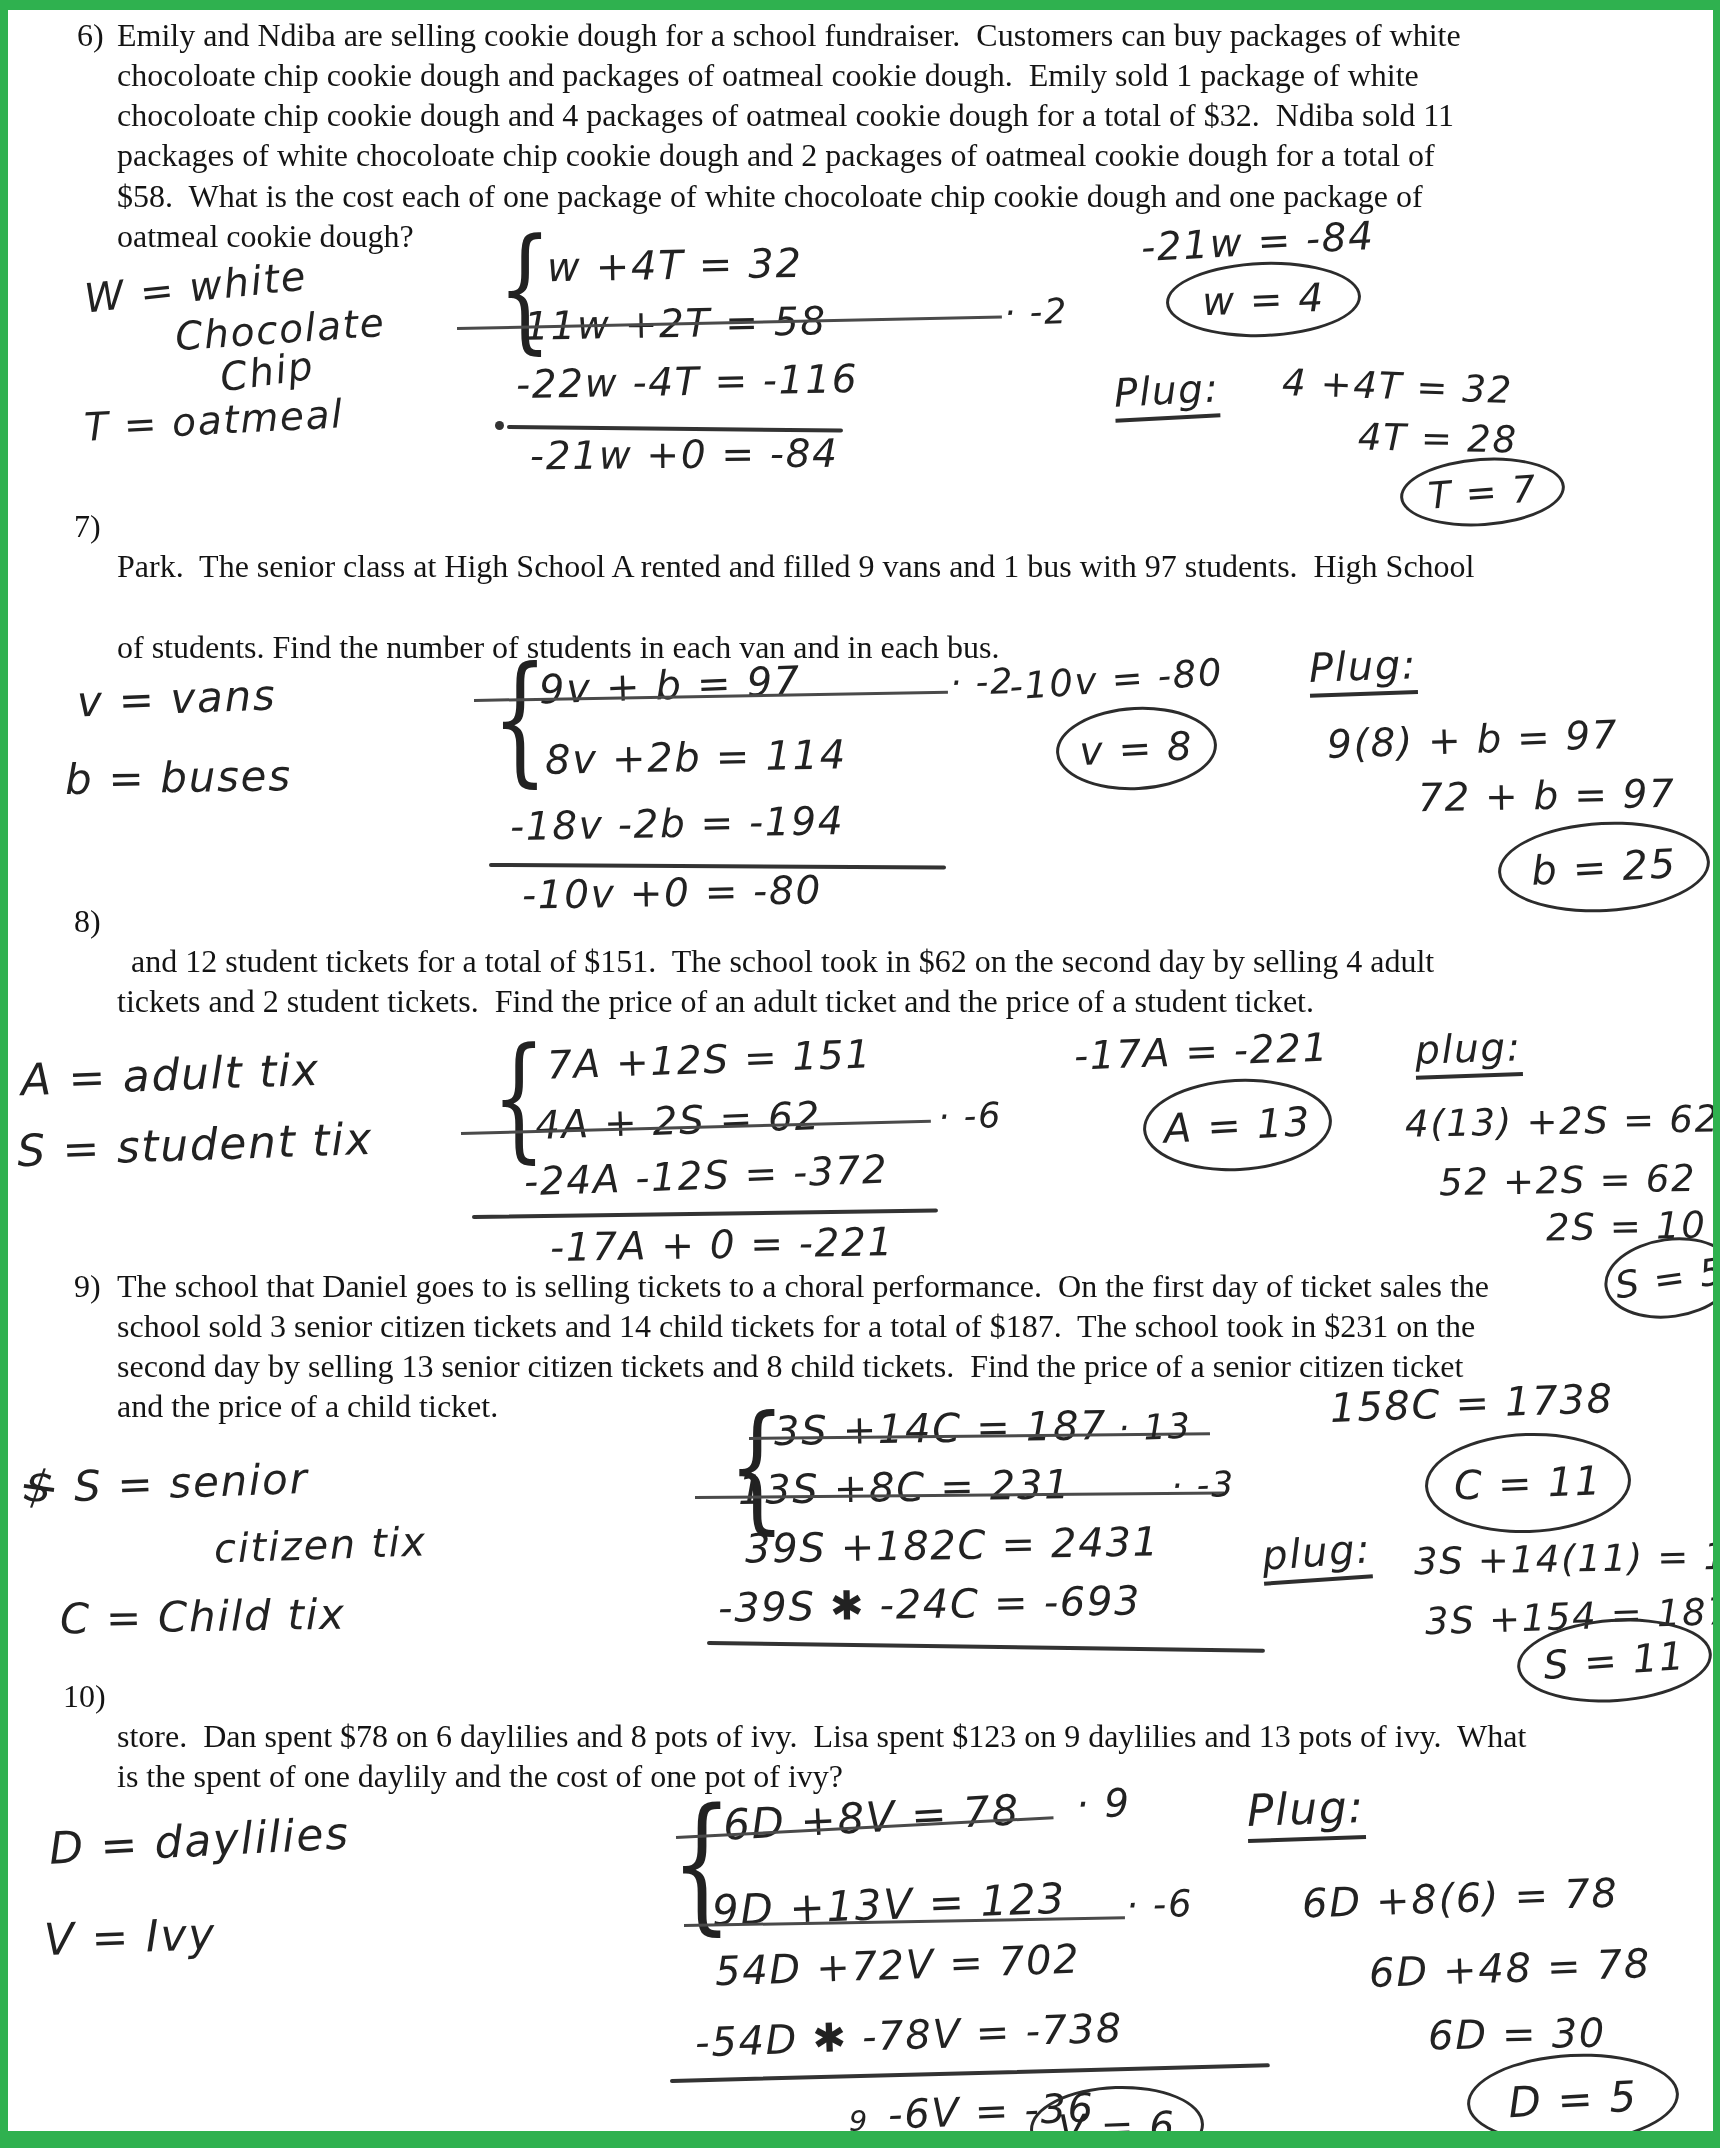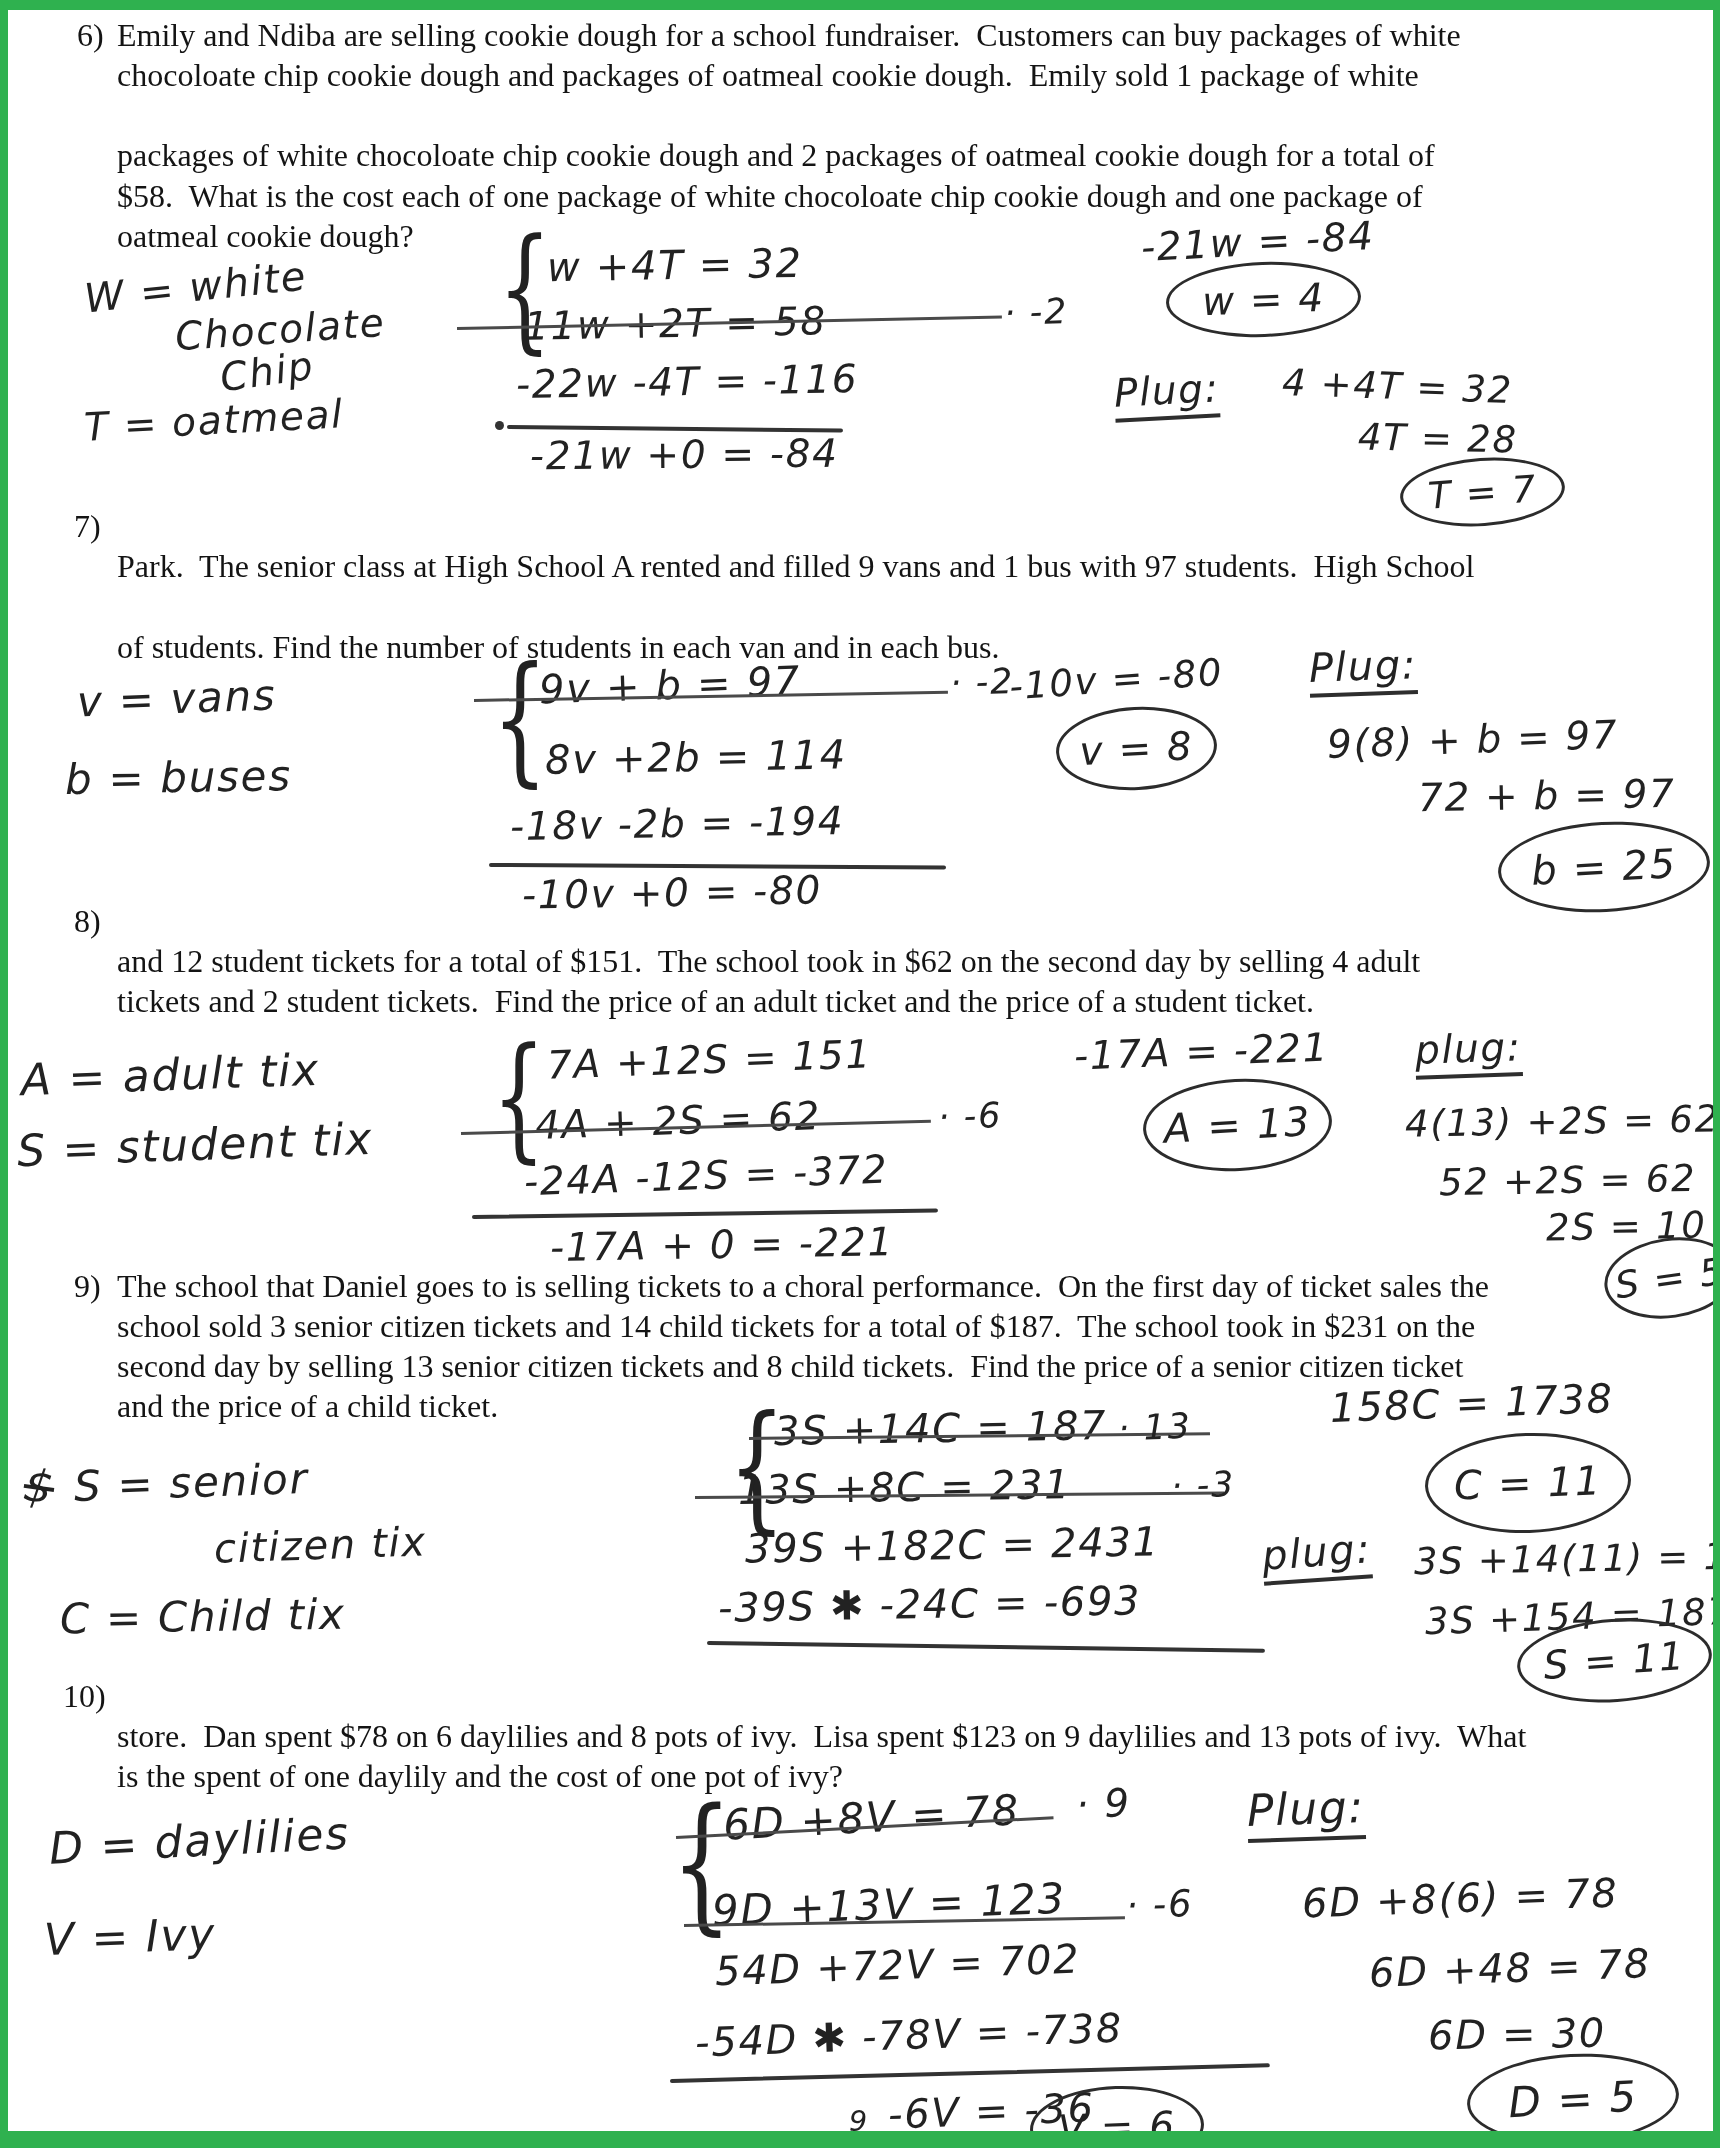--- a/index.html
+++ b/index.html
@@ -30,20 +30,21 @@
   .scribbled{text-decoration:line-through;}
 </style>
 </head>
 <body>
 
 <div class="sheet">
 
   <div class="num" style="left:77px;top:18.5px;">6)</div>
   <div class="stmt" style="left:117px;top:18.5px;">Emily and Ndiba are selling cookie dough for a school fundraiser.  Customers can buy packages of white</div>
   <div class="stmt" style="left:117px;top:59px;">chocoloate chip cookie dough and packages of oatmeal cookie dough.  Emily sold 1 package of white</div>
+  <div class="stmt" style="left:117px;top:99px;">chocoloate chip cookie dough and 4 packages of oatmeal cookie dough for a total of $32.  Ndiba sold 11</div>
   <div class="stmt" style="left:117px;top:139px;">packages of white chocoloate chip cookie dough and 2 packages of oatmeal cookie dough for a total of</div>
   <div class="stmt" style="left:117px;top:180px;">$58.  What is the cost each of one package of white chocoloate chip cookie dough and one package of</div>
   <div class="stmt" style="left:117px;top:220px;">oatmeal cookie dough?</div>
 
   <div class="hw" style="left:84px;top:267px;font-size:40px;transform:rotate(-6deg);">W = white</div>
   <div class="hw" style="left:175px;top:310px;font-size:39px;transform:rotate(-4deg);">Chocolate</div>
   <div class="hw" style="left:220px;top:352px;font-size:39px;transform:rotate(-8deg);">Chip</div>
   <div class="hw" style="left:84px;top:401px;font-size:39px;transform:rotate(-3deg);">T = oatmeal</div>
 
   <div class="brace" style="left:498px;top:225px;font-size:117px;transform:scaleX(0.72) scaleY(1.15);">{</div>
@@ -80,21 +81,21 @@
   <div class="hw" style="left:522px;top:873px;font-size:39px;transform:rotate(-1deg);">-10v +0 = -80</div>
 
   <div class="hw" style="left:1009px;top:661px;font-size:37px;transform:rotate(-4deg);">-10v = -80</div>
   <div class="circle" style="left:1056px;top:707px;width:155px;height:77px;font-size:39px;transform:rotate(-3deg);">v = 8</div>
   <div class="hw" style="left:1309px;top:646px;font-size:40px;transform:rotate(-2deg);"><span class="plug-label">Plug:</span></div>
   <div class="hw" style="left:1327px;top:720px;font-size:39px;transform:rotate(-2deg);">9(8) + b = 97</div>
   <div class="hw" style="left:1418px;top:776px;font-size:39px;transform:rotate(-1deg);">72 + b = 97</div>
   <div class="circle" style="left:1498px;top:822px;width:206px;height:84px;font-size:40px;transform:rotate(-3deg);">b = 25</div>
 
   <div class="num" style="left:74px;top:905px;">8)</div>
-  <div class="stmt" style="left:117px;top:945px;">and 12 student tickets for a total of $151.  The school took in $62 on the second day by selling 4 adult</div>
+  <div class="stmt" style="left:131px;top:945px;">and 12 student tickets for a total of $151.  The school took in $62 on the second day by selling 4 adult</div>
   <div class="stmt" style="left:117px;top:985px;">tickets and 2 student tickets.  Find the price of an adult ticket and the price of a student ticket.</div>
 
   <div class="hw" style="left:21px;top:1053px;font-size:44px;transform:rotate(-2deg);">A = adult tix</div>
   <div class="hw" style="left:17px;top:1123px;font-size:44px;transform:rotate(-2deg);">S = student tix</div>
 
   <div class="brace" style="left:492px;top:1034px;font-size:117px;transform:scaleX(0.72) scaleY(1.15);">{</div>
   <div class="hw" style="left:547px;top:1040px;font-size:39px;transform:rotate(-2deg);">7A +12S = 151</div>
   <div class="hw" style="left:535px;top:1101px;font-size:39px;transform:rotate(-2deg);">4A + 2S = 62</div>
   <div class="strike" style="left:461px;top:1132px;width:470px;transform:rotate(-1.5deg);"></div>
   <div class="hw" style="left:938px;top:1099px;font-size:35px;transform:rotate(-2deg);">· -6</div>

